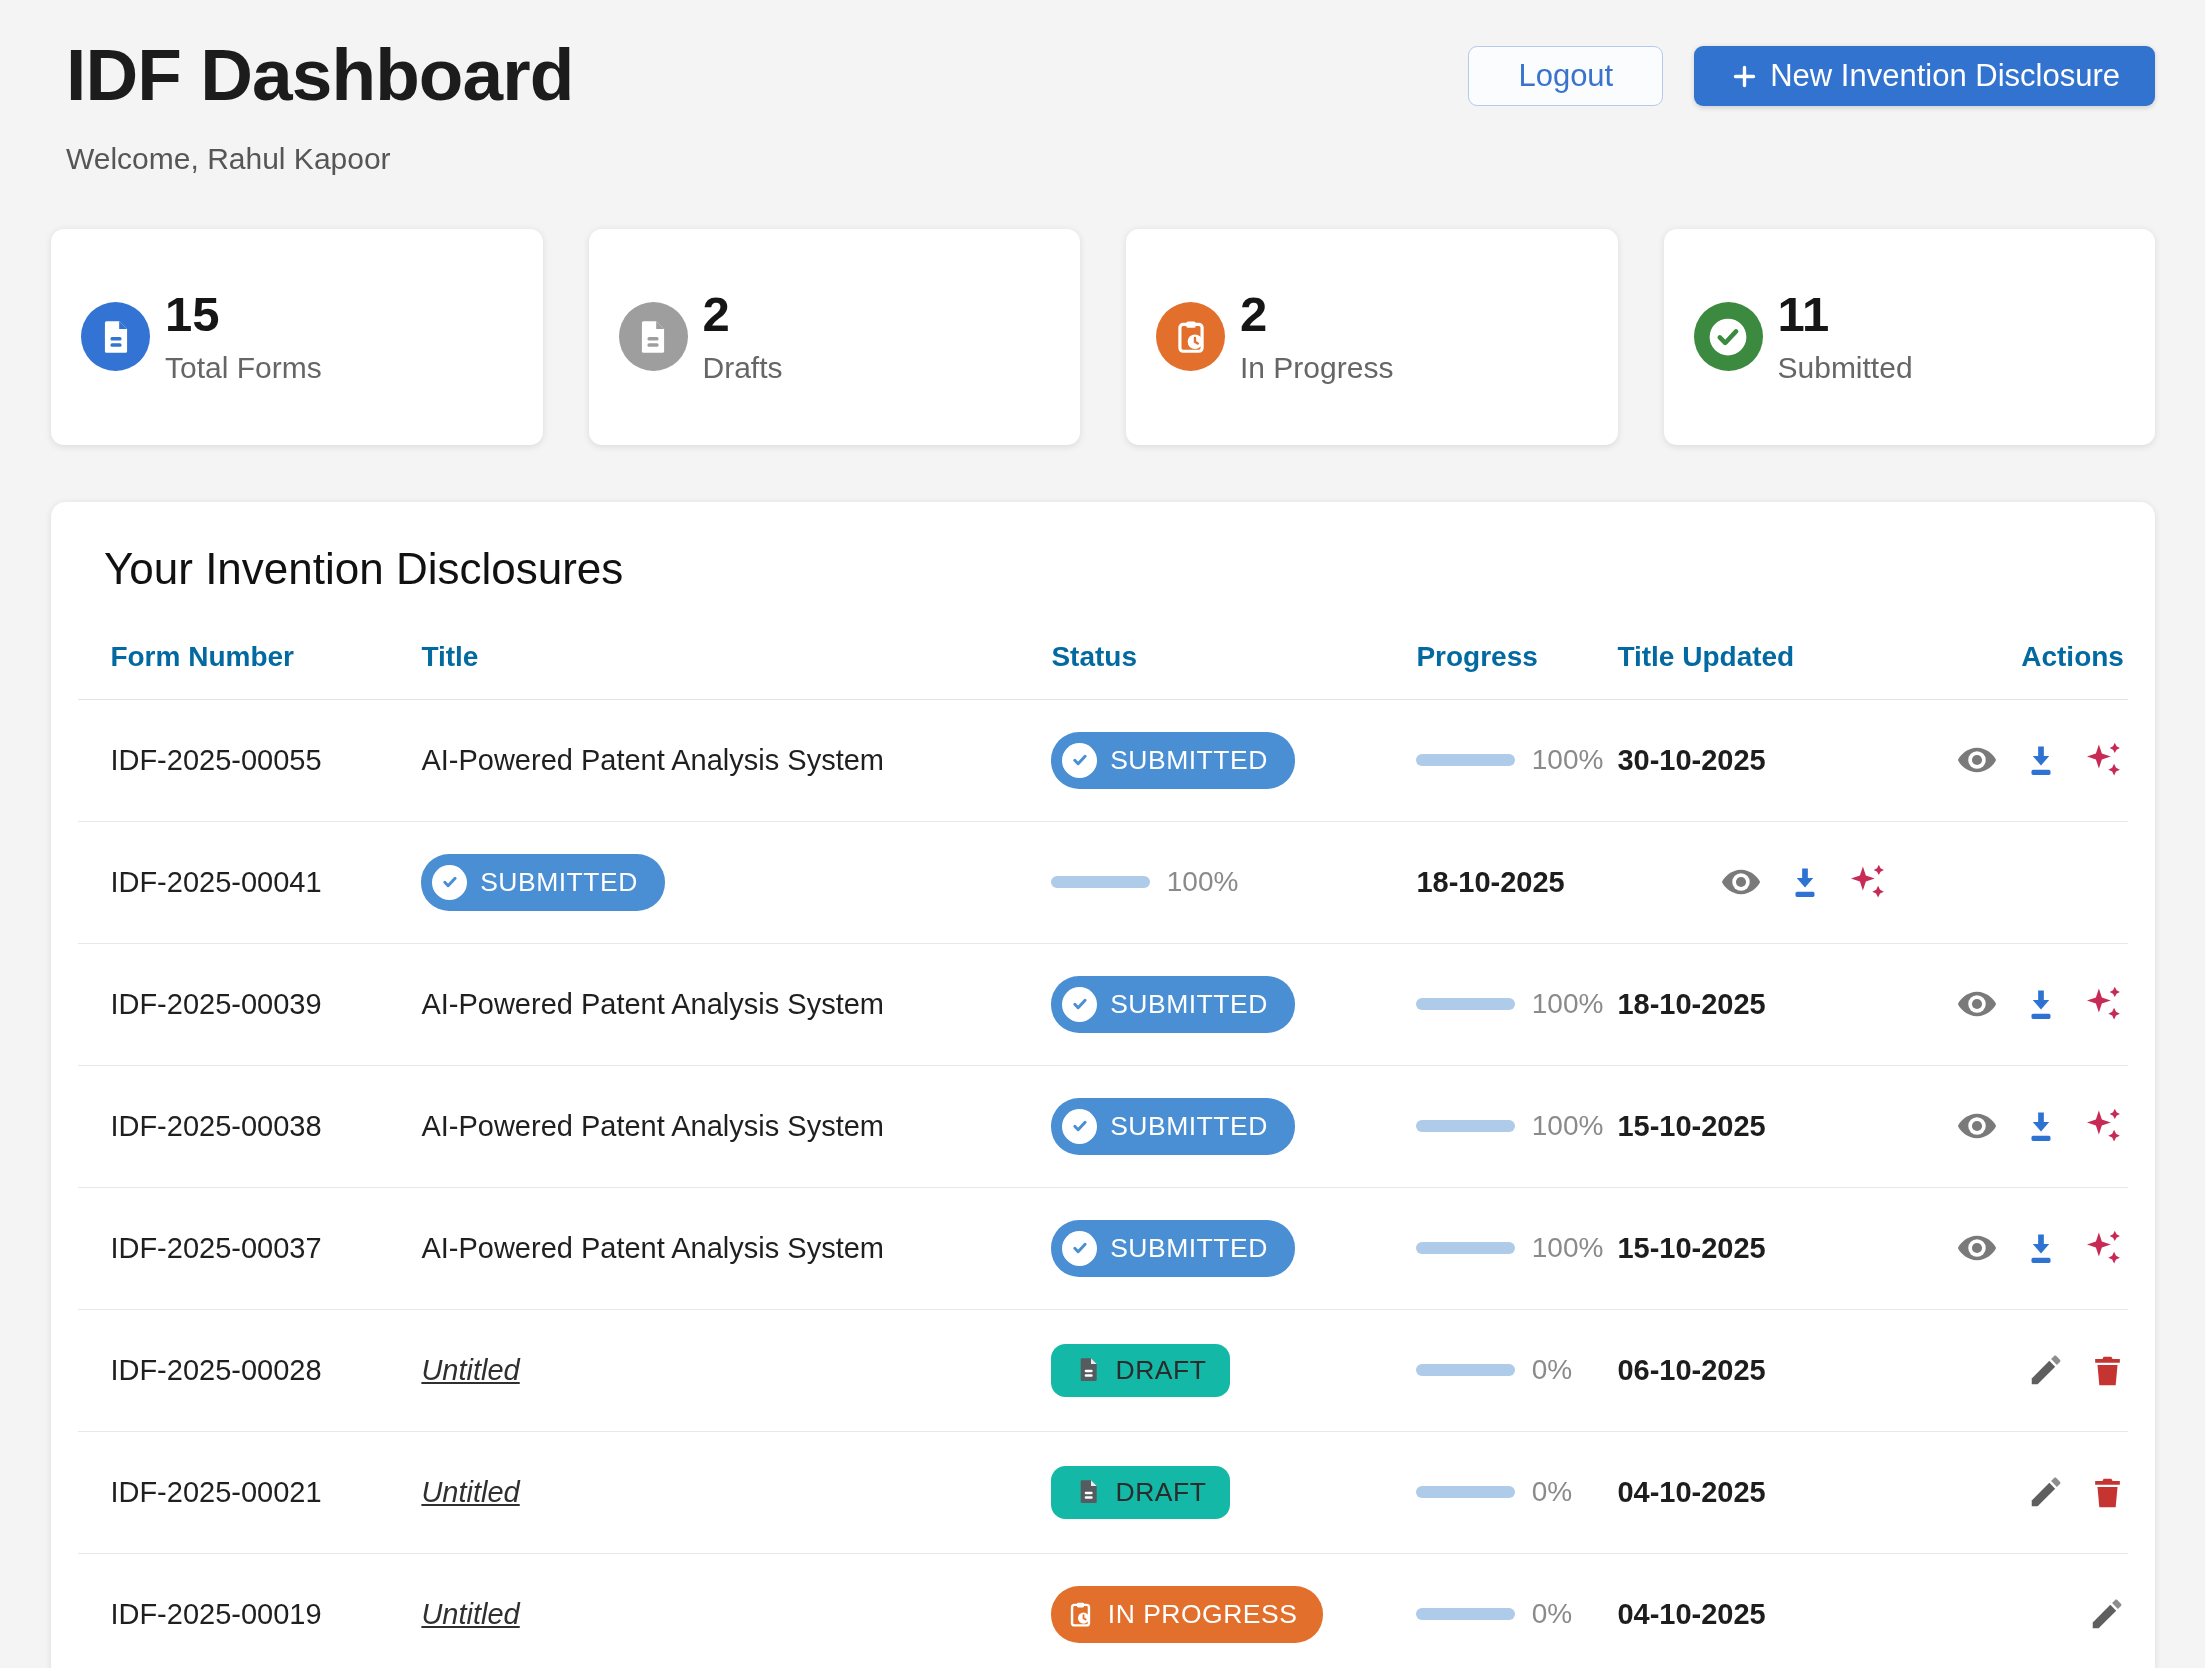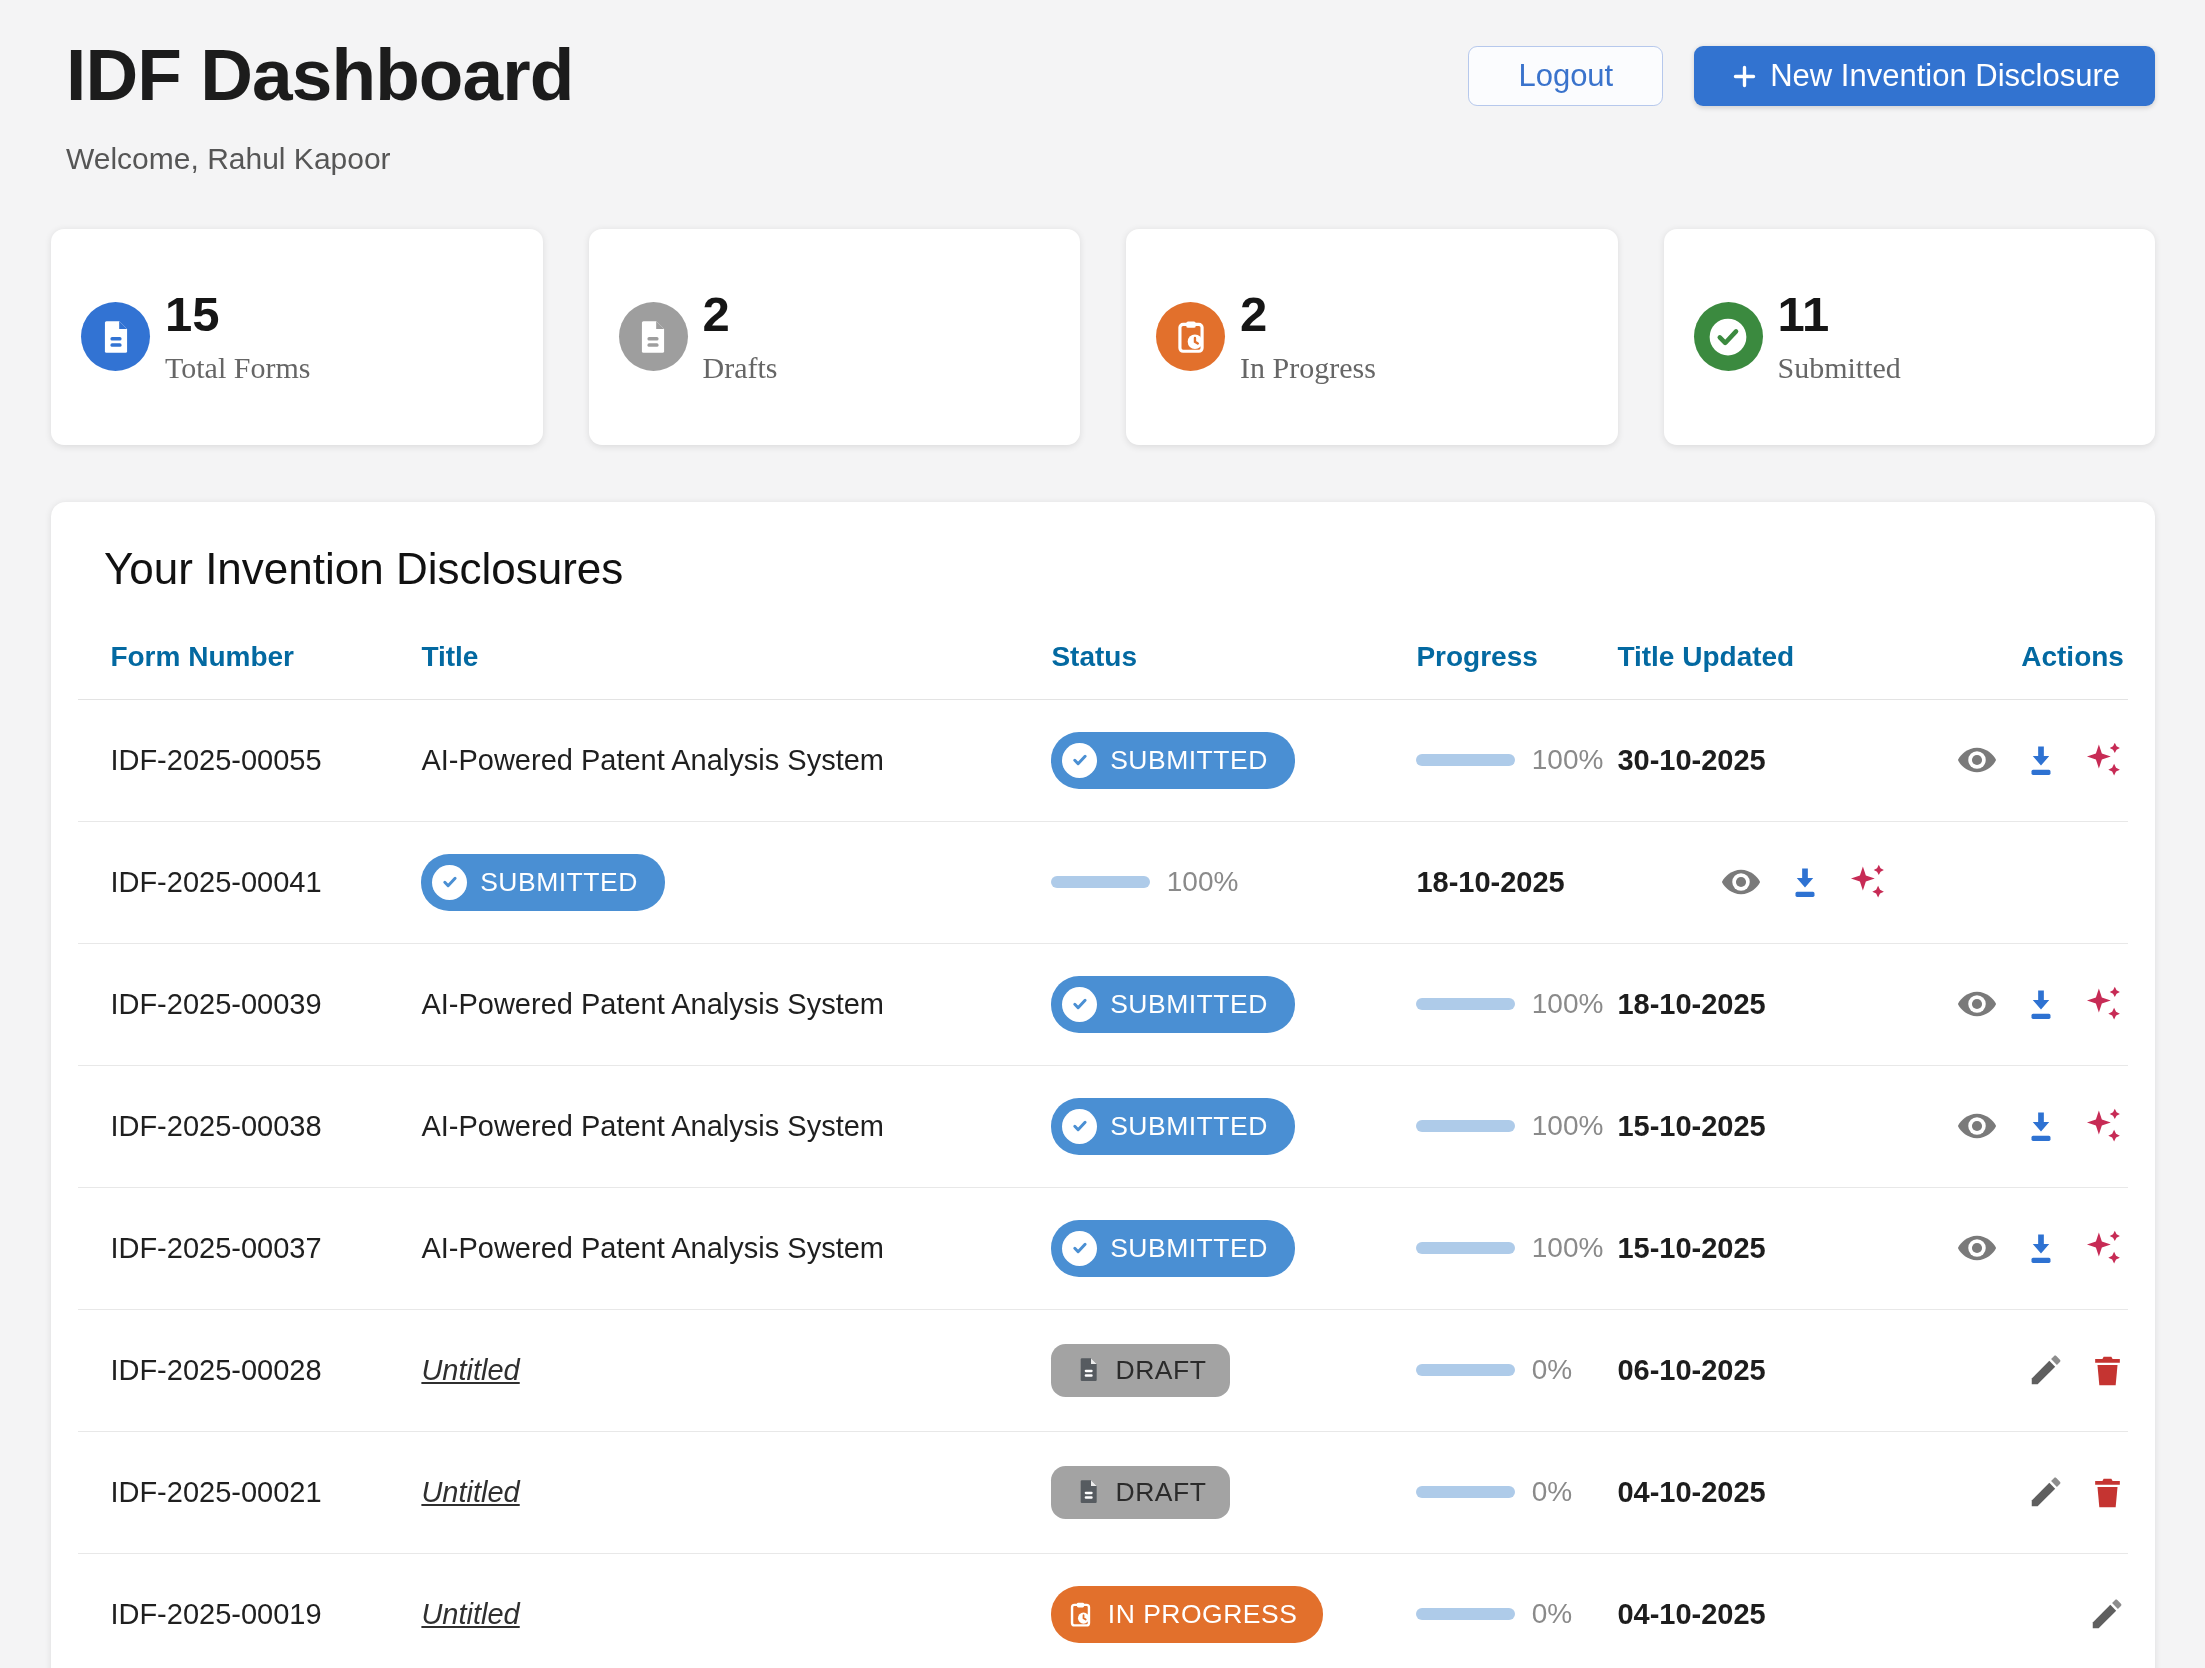--- a/index.html
+++ b/index.html
@@ -24,42 +24,42 @@
   
   .stats { margin:53px 51px 0; display:grid; grid-template-columns:repeat(4,1fr); gap:46px; }
   .stat-card { background:#ffffff; border-radius:13px; height:216px; box-shadow:0 1.8px 7.3px rgba(0,0,0,.10);
     display:flex; align-items:center; padding:0 30px; gap:15px; }
   .stat-icon { width:69px; height:69px; border-radius:50%; flex:0 0 69px; display:flex; align-items:center; justify-content:center; }
   .stat-icon.blue { background:#3273d3; }
   .stat-icon.gray { background:#9e9e9e; }
   .stat-icon.orange { background:#e2702c; }
   .stat-icon.green { background:#3b8a3f; }
   .stat-num { font-size:49px; font-weight:600; color:#161616; line-height:1.1; }
-  .stat-label { font-size:30px; color:#666666; margin-top:9px;font-family:Liberation Serif, serif; }
+  .stat-label { font-size:30px; color:#666666; margin-top:9px; }
 
   
   .main-card { margin:57px 51px 0; background:#ffffff; border-radius:14.6px; box-shadow:0 1.8px 7.3px rgba(0,0,0,.10); height:1243px; overflow:hidden; }
   .section-title { padding:42px 25.6px 22px 53px; font-size:44px; font-weight:400; color:#111111; }
   .t-head, .t-row {
     display:grid; grid-template-columns:311px 630px 365px 201px 274px 1fr;
     align-items:center; margin:0 27.4px; padding-left:32px;
   }
   .t-head { height:84px; border-bottom:1.8px solid #e3e3e3; }
   .t-head span { font-size:28px; font-weight:700; color:#0369a1; }
   .t-head span:last-child { justify-self:end; padding-right:3.7px; }
   .t-row { height:122px; border-bottom:1.8px solid #e8e8e8; }
   .cell-form { font-size:29px; color:#1f1f1f; }
   .cell-title { font-size:29px; color:#1f1f1f; }
   .cell-title.untitled { font-style:italic; color:#2f2f2f;text-decoration:underline; }
   .cell-date { font-size:29px; font-weight:600; color:#1d1d1d; }
 
   
   .status-badge { display:inline-flex; align-items:center; font-size:26.5px; letter-spacing:0.5px; }
   .status-badge.submitted { background:#4a8fd3; color:#fff; height:57px; border-radius:28px; padding:0 27.4px 0 11px; gap:12.8px; }
-  .status-badge.draft { background:#a3a3a3; color:#2b2b2b; height:53px; border-radius:14.6px; padding:0 24px; gap:12.8px; }
+  .status-badge.draft { background:#14b8a6; color:#2b2b2b; height:53px; border-radius:14.6px; padding:0 24px; gap:12.8px; }
   .status-badge.in_progress { background:#e2702c; color:#fff; height:57px; border-radius:28px; padding:0 25.6px 0 14.6px; gap:12.8px; }
   .badge-disc { width:35px; height:35px; border-radius:50%; background:#fff; display:flex; align-items:center; justify-content:center; }
 
   
   .cell-progress { display:flex; align-items:center; gap:16.4px; }
   .progress-track { width:99px; height:12px; border-radius:6.4px; background:#aecbe9; overflow:hidden; }
   .progress-fill { height:100%; background:#3f8b43; border-radius:6.4px; }
   .progress-label { font-size:28px; color:#8a8a8a; }
 
   

